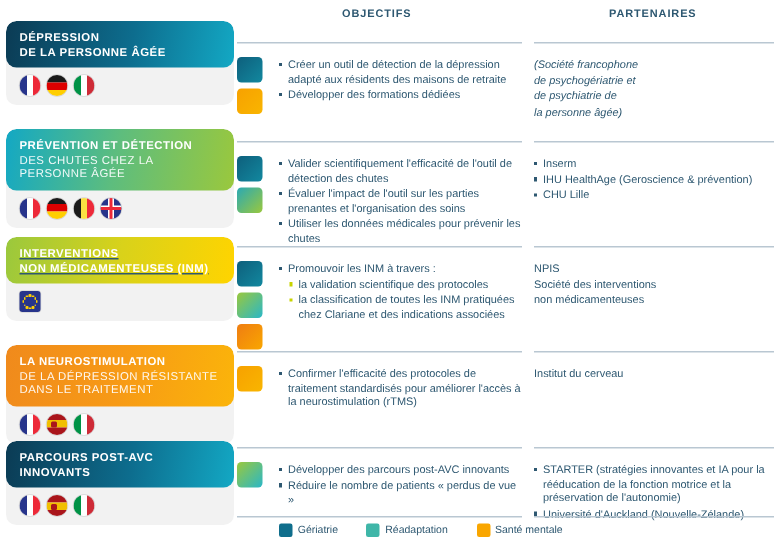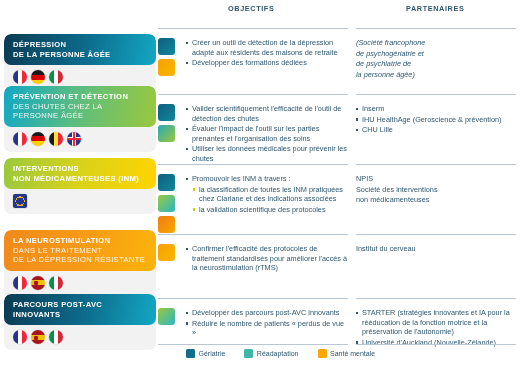--- a/index.html
+++ b/index.html
@@ -99,21 +99,21 @@
 <body>
 
 <div class="page">
 
   <div class="col-headers">
     <div class="col-head objectifs">OBJECTIFS</div>
     <div class="col-head partenaires">PARTENAIRES</div>
   </div>
 
   <div class="cards" id="cards">
-      <div class="card" style="top: 8px; margin-top: 20px;">
+      <div class="card" style="top: 8px;">
         <div class="card-head" style="background: linear-gradient(100deg, rgb(11, 59, 84) 0%, rgb(13, 109, 142) 55%, rgb(19, 168, 196) 100%);">
           <div class="card-title">
             <div>DÉPRESSION</div>
             <div>DE LA PERSONNE ÂGÉE</div>
           </div>
         </div>
         <div class="flags">
           <span class="flag">
             <span class="strip" style="left: 0%; background: rgb(39, 52, 139);"></span>
             <span class="strip" style="left: 33.34%; background: rgb(255, 255, 255);"></span>
@@ -157,21 +157,21 @@
           </span>
           <span class="flag" style="background: rgb(39, 52, 139);">
             <span style="position: absolute; left: 0px; right: 0px; top: 38%; height: 24%; background: rgb(255, 255, 255);"></span>
             <span style="position: absolute; left: 38%; top: 0px; bottom: 0px; width: 24%; background: rgb(255, 255, 255);"></span>
             <span style="position: absolute; left: 0px; right: 0px; top: 43%; height: 14%; background: rgb(237, 41, 57);"></span>
             <span style="position: absolute; left: 43%; top: 0px; bottom: 0px; width: 14%; background: rgb(237, 41, 57);"></span>
           </span>
         </div>
       </div>
       <div class="card" style="top: 152px;">
-        <div class="card-head" style="background: linear-gradient(100deg, rgb(154, 200, 61) 0%, rgb(217, 210, 26) 50%, rgb(255, 212, 0) 100%);">
+        <div class="card-head" style="background: linear-gradient(100deg, rgb(154, 200, 61) 0%, rgb(217, 210, 26) 50%, rgb(255, 212, 0) 100%); text-decoration: underline;">
           <div class="card-title">
             <div>INTERVENTIONS</div>
             <div>NON MÉDICAMENTEUSES (INM)</div>
           </div>
         </div>
         <div class="flags">
           <span class="flag" style="border-radius: 2px; background: rgb(39, 52, 139);">
             <span style="position: absolute; width: 1.4px; height: 1.4px; background: rgb(255, 206, 0); border-radius: 50%; left: 6.3px; top: 2.1px;"></span>
             <span style="position: absolute; width: 1.4px; height: 1.4px; background: rgb(255, 206, 0); border-radius: 50%; left: 8.4px; top: 2.66269px;"></span>
             <span style="position: absolute; width: 1.4px; height: 1.4px; background: rgb(255, 206, 0); border-radius: 50%; left: 9.93731px; top: 4.2px;"></span>
@@ -184,22 +184,22 @@
             <span style="position: absolute; width: 1.4px; height: 1.4px; background: rgb(255, 206, 0); border-radius: 50%; left: 2.1px; top: 6.3px;"></span>
             <span style="position: absolute; width: 1.4px; height: 1.4px; background: rgb(255, 206, 0); border-radius: 50%; left: 2.66269px; top: 4.2px;"></span>
             <span style="position: absolute; width: 1.4px; height: 1.4px; background: rgb(255, 206, 0); border-radius: 50%; left: 4.2px; top: 2.66269px;"></span>
           </span>
         </div>
       </div>
       <div class="card" style="top: 224px;">
         <div class="card-head" style="background: linear-gradient(100deg, rgb(240, 138, 28) 0%, rgb(247, 154, 22) 50%, rgb(251, 180, 10) 100%);">
           <div class="card-title">
             <div>LA NEUROSTIMULATION</div>
+            <div class="sub">DE LA DÉPRESSION RÉSISTANTE</div>
             <div class="sub">DANS LE TRAITEMENT</div>
-            <div class="sub">DE LA DÉPRESSION RÉSISTANTE</div>
           </div>
         </div>
         <div class="flags">
           <span class="flag">
             <span class="strip" style="left: 0%; background: rgb(39, 52, 139);"></span>
             <span class="strip" style="left: 33.34%; background: rgb(255, 255, 255);"></span>
             <span class="strip" style="left: 66.68%; background: rgb(237, 41, 57);"></span>
           </span>
           <span class="flag">
             <span class="band" style="top: 0%; background: rgb(170, 21, 27);"></span>
@@ -291,22 +291,22 @@
         <div class="rule"></div>
         <div class="rule right"></div>
         <div class="swatches" style="top: 10px;">
           <div class="sw" style="background: linear-gradient(135deg, rgb(14, 95, 124), rgb(18, 136, 159));"></div>
           <div class="sw" style="background: linear-gradient(135deg, rgb(154, 200, 61), rgb(42, 183, 199));"></div>
           <div class="sw" style="background: linear-gradient(135deg, rgb(239, 125, 18), rgb(249, 166, 0));"></div>
         </div>
         <div class="objectifs" style="top: 10px;">
           <ul class="bl">
             <li>Promouvoir les INM à travers :</li>
+            <li class="sub2">la validation scientifique des protocoles</li>
             <li class="sub2">la classification de toutes les INM pratiquées chez Clariane et des indications associées</li>
-            <li class="sub2">la validation scientifique des protocoles</li>
           </ul>
         </div>
         <div class="partenaires" style="top: 10px;">
           <ul class="plain">
             <li>NPIS</li>
             <li>Société des interventions</li>
             <li>non médicamenteuses</li>
           </ul>
         </div>
       </div>

